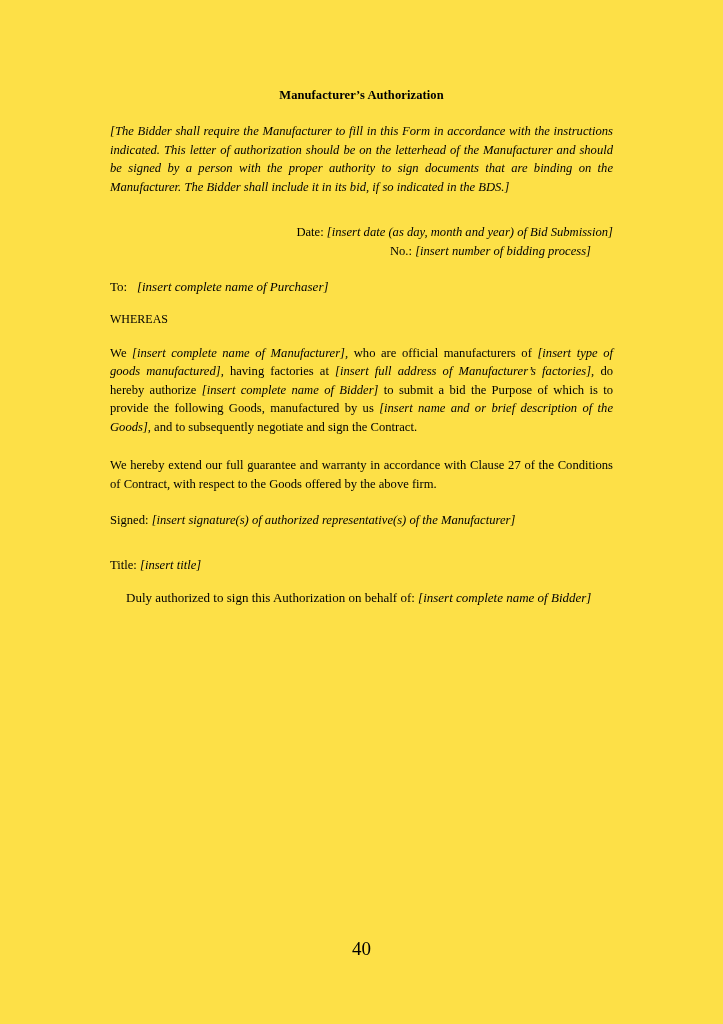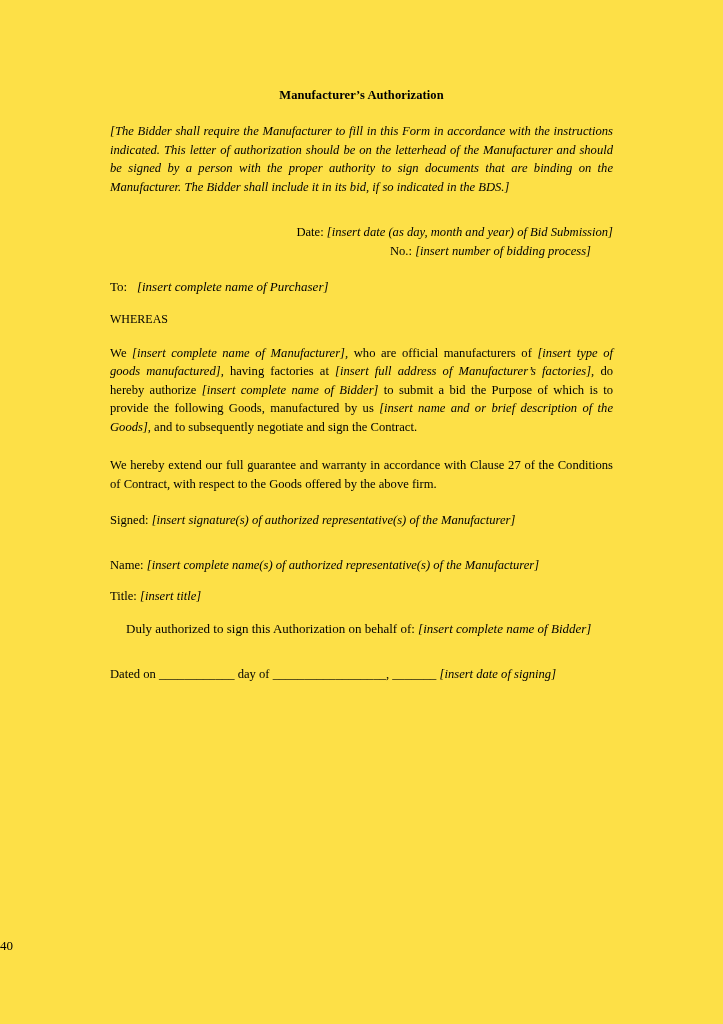--- a/index.html
+++ b/index.html
@@ -88,21 +88,22 @@
   }
   .dated-line {
     margin: 0;
     font-size: 12.6px;
   }
   .page-number {
     position: absolute;
     left: 0;
     top: 938px;
     width: 723px;
-    font-size: 13px;
+    text-align: center;
+    font-size: 19px;
   }
   .justified {
     text-align: justify;
     text-justify: inter-word;
   }
 </style>
 </head>
 <body>
 
 <div class="page">
@@ -140,35 +141,28 @@
 
     <p class="para justified">We hereby extend our full guarantee and warranty in accordance with Clause 27 of the Conditions of Contract, with respect to the Goods offered by the above firm.</p>
 
     <div class="spacer-sm"></div>
 
     <p class="signed">
       <span>Signed:</span>
       <span class="it">[insert signature(s) of authorized representative(s) of the Manufacturer]</span>
     </p>
 
-    <p class="name-line">
-      <span>Name:</span>
-      <span class="it">[insert complete name(s) of authorized representative(s) of the Manufacturer]</span>
-    </p>
 
     <p class="title-line">
       <span>Title:</span>
       <span class="it">[insert title]</span>
     </p>
 
     <p class="duly-line">
       <span>Duly authorized to sign this Authorization on behalf of:</span>
       <span class="it">[insert complete name of Bidder]</span>
     </p>
 
-    <p class="dated-line">
-      <span>Dated on </span><span>____________</span><span> day of </span><span>__________________</span><span>, </span><span>_______</span> <span class="it">[insert date of signing]</span>
-    </p>
 
   </div>
 
   <div class="page-number">40</div>
 </div>
 
 </body></html>

